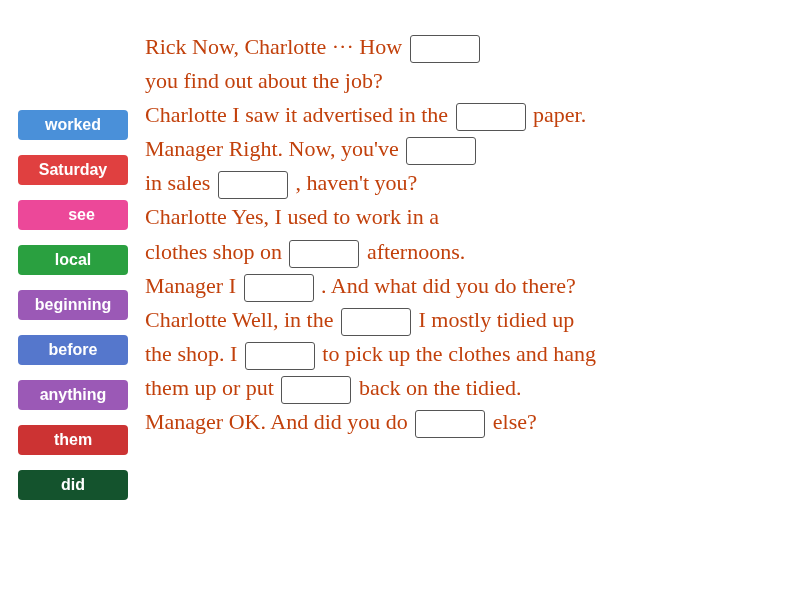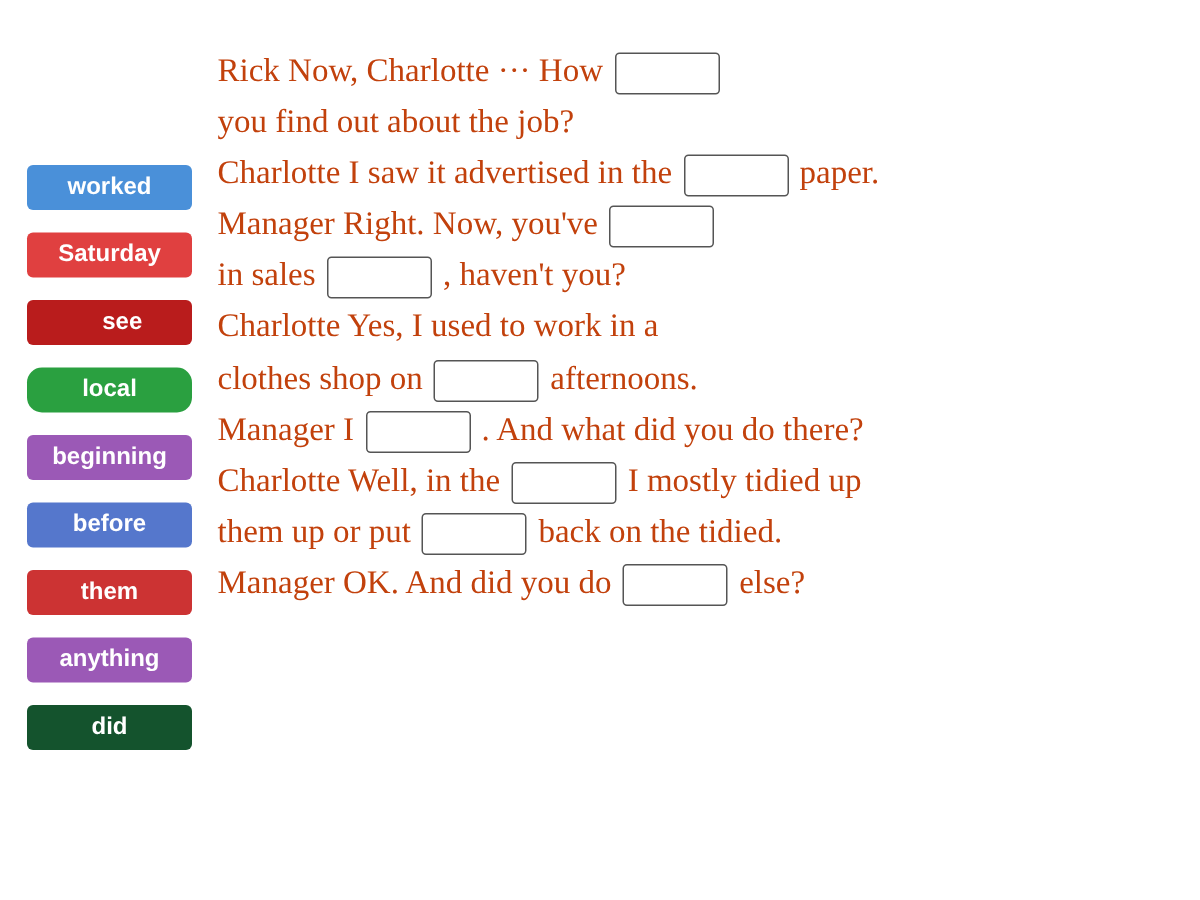--- a/index.html
+++ b/index.html
@@ -31,22 +31,22 @@
       font-size: 16px;
       font-weight: bold;
       padding: 6px 10px;
       border-radius: 4px;
       cursor: pointer;
       width: 110px;
     }
 
     .blue   { background: #4a90d9; }
     .red    { background: #e04040; }
-    .orange { background: #b91c1c; padding-left: 27px; }
-    .green  { background: #2aa040; border-radius: 10px; }
+    .orange { background: #ec4899; padding-left: 27px; }
+    .green  { background: #2aa040; }
     .purple { background: #9b59b6; }
     .blue2  { background: #5577cc; }
     .green2 { background: #28a060; }
     .red2   { background: #cc3333; }
     .teal   { background: #14532d; }
 
     .main-content {
       position: absolute;
       left: 145px;
       top: 30px;
@@ -71,22 +71,22 @@
 </head>
 <body>
 
 <div class="sidebar">
   <div class="word-chip blue">worked</div>
   <div class="word-chip red">Saturday</div>
   <div class="word-chip orange">see</div>
   <div class="word-chip green">local</div>
   <div class="word-chip purple">beginning</div>
   <div class="word-chip blue2">before</div>
+  <div class="word-chip purple">anything</div>
   <div class="word-chip red2">them</div>
-  <div class="word-chip purple">anything</div>
   <div class="word-chip teal">did</div>
 </div>
 
 <div class="main-content">
   <div>
     <span>Rick Now, Charlotte ··· How</span>
     <span class="blank"></span>
   </div>
   <div>
     <span>you find out about the job?</span>
@@ -117,20 +117,25 @@
     <span>Manager I</span>
     <span class="blank"></span>
     <span>. And what did you do there?</span>
   </div>
   <div>
     <span>Charlotte Well, in the</span>
     <span class="blank"></span>
     <span>I mostly tidied up</span>
   </div>
   <div>
+    <span>the shop. I</span>
+    <span class="blank"></span>
+    <span>to pick up the clothes and hang</span>
+  </div>
+  <div>
     <span>them up or put</span>
     <span class="blank"></span>
     <span>back on the tidied.</span>
   </div>
   <div>
     <span>Manager OK. And did you do</span>
     <span class="blank"></span>
     <span>else?</span>
   </div>
 </div>

